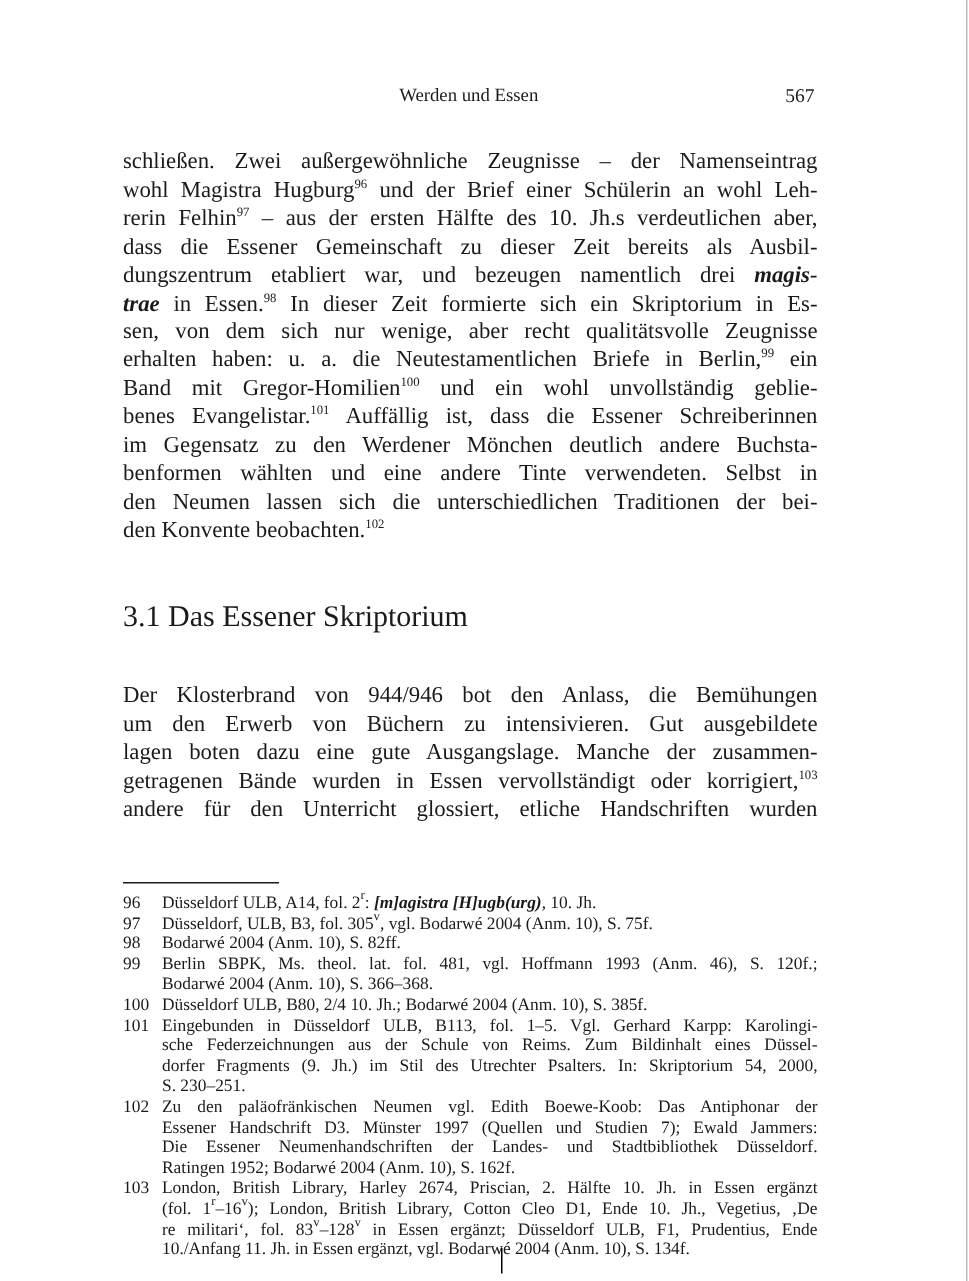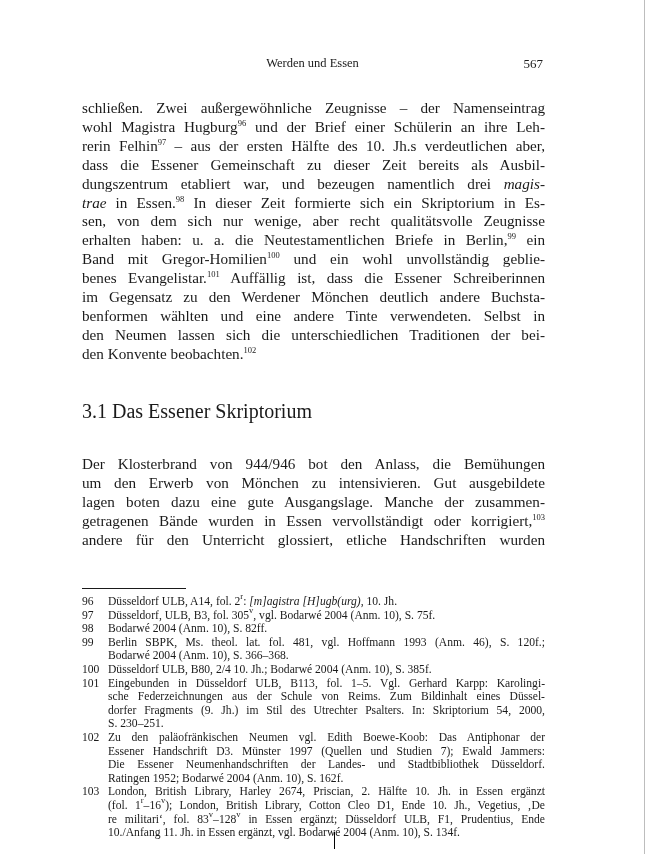--- a/index.html
+++ b/index.html
@@ -114,21 +114,21 @@
       width: 26px;
       flex: 0 0 26px;
       text-align: left;
     }
     .fn-text {
       flex: 1;
     }
     .fn-text .line {
       font-size: 11.6px;
     }
-    em { font-style: italic; }
+    em { font-style: italic; font-weight: bold; }
     .text-cursor {
       position: absolute;
       left: 334px;
       top: 832px;
       width: 1px;
       height: 17px;
       background: #000;
     }
   </style>
 </head>
@@ -137,42 +137,42 @@
 <div class="right-edge"></div>
 
 <header class="running-head">
   <span class="running-title">Werden und Essen</span>
   <span class="page-number">567</span>
 </header>
 
 <div class="main-text">
   <p id="para1">
       <span class="line"><span>schließen. Zwei außergewöhnliche Zeugnisse – der Namenseintrag</span></span>
-      <span class="line"><span>wohl Magistra Hugburg</span><sup>96</sup><span> und der Brief einer Schülerin an ihre Leh-</span></span>
+      <span class="line"><span>wohl Magistra Hugburg</span><sup>96</sup><span> und der Brief einer Schülerin an wohl Leh-</span></span>
       <span class="line"><span>rerin Felhin</span><sup>97</sup><span> – aus der ersten Hälfte des 10. Jh.s verdeutlichen aber,</span></span>
       <span class="line"><span>dass die Essener Gemeinschaft zu dieser Zeit bereits als Ausbil-</span></span>
       <span class="line"><span>dungszentrum etabliert war, und bezeugen namentlich drei </span><em>magis-</em></span>
       <span class="line"><em>trae</em><span> in Essen.</span><sup>98</sup><span> In dieser Zeit formierte sich ein Skriptorium in Es-</span></span>
       <span class="line"><span>sen, von dem sich nur wenige, aber recht qualitätsvolle Zeugnisse</span></span>
       <span class="line"><span>erhalten haben: u. a. die Neutestamentlichen Briefe in Berlin,</span><sup>99</sup><span> ein</span></span>
       <span class="line"><span>Band mit Gregor-Homilien</span><sup>100</sup><span> und ein wohl unvollständig geblie-</span></span>
       <span class="line"><span>benes Evangelistar.</span><sup>101</sup><span> Auffällig ist, dass die Essener Schreiberinnen</span></span>
       <span class="line"><span>im Gegensatz zu den Werdener Mönchen deutlich andere Buchsta-</span></span>
       <span class="line"><span>benformen wählten und eine andere Tinte verwendeten. Selbst in</span></span>
       <span class="line"><span>den Neumen lassen sich die unterschiedlichen Traditionen der bei-</span></span>
       <span class="line last"><span>den Konvente beobachten.</span><sup>102</sup></span>
     </p>
 </div>
 
 <h2 class="section-heading">3.1 Das Essener Skriptorium</h2>
 
 <div class="para2">
   <p id="para2">
       <span class="line"><span>Der Klosterbrand von 944/946 bot den Anlass, die Bemühungen</span></span>
-      <span class="line"><span>um den Erwerb von Mönchen zu intensivieren. Gut ausgebildete</span></span>
+      <span class="line"><span>um den Erwerb von Büchern zu intensivieren. Gut ausgebildete</span></span>
       <span class="line"><span>lagen boten dazu eine gute Ausgangslage. Manche der zusammen-</span></span>
       <span class="line"><span>getragenen Bände wurden in Essen vervollständigt oder korrigiert,</span><sup>103</sup></span>
       <span class="line"><span>andere für den Unterricht glossiert, etliche Handschriften wurden</span></span>
     </p>
 </div>
 
 <div class="footnote-rule"></div>
 
 <div class="footnotes" id="footnotes">
     <div class="fn">

